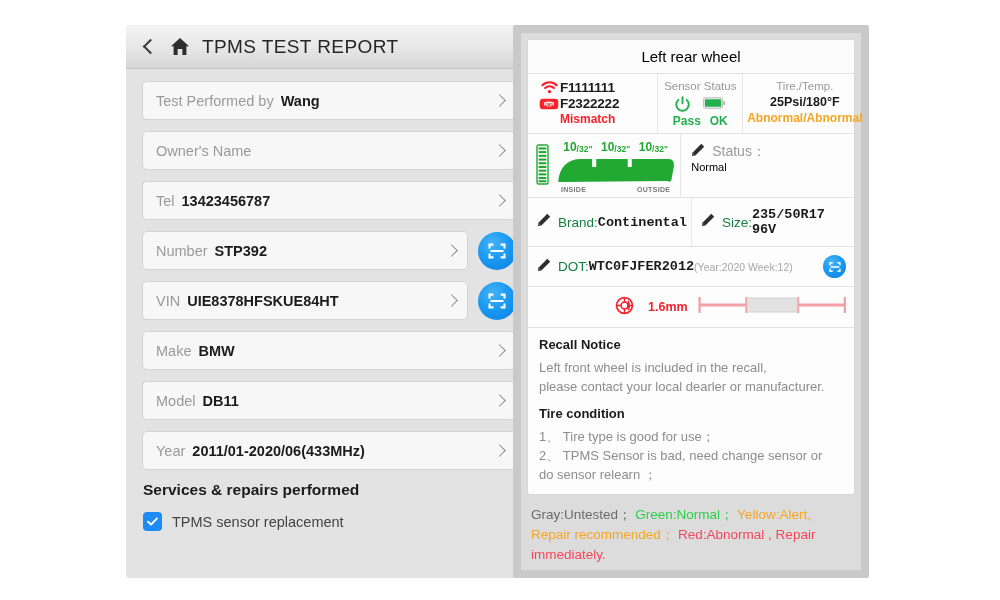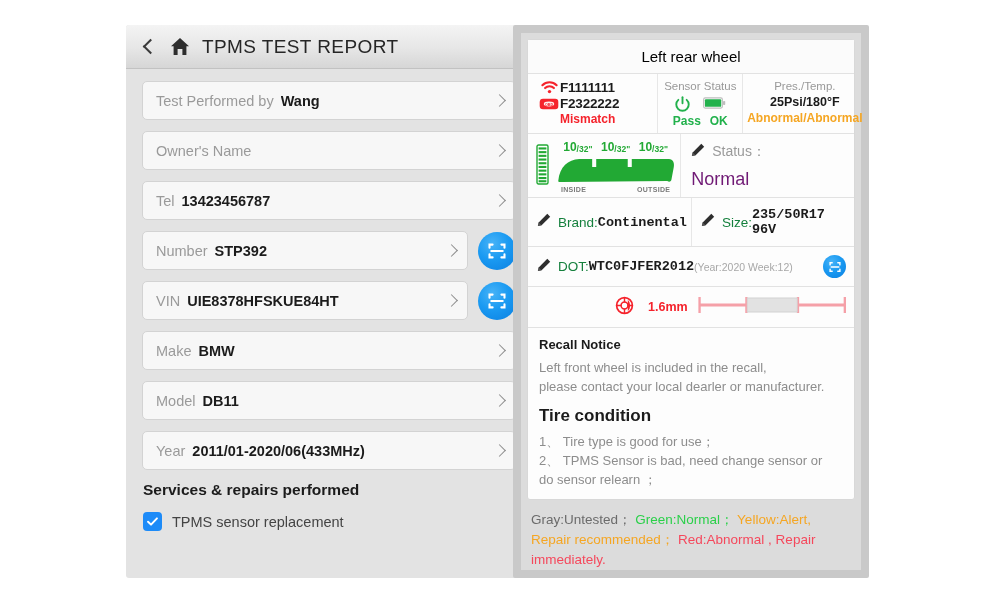--- a/index.html
+++ b/index.html
@@ -130,21 +130,21 @@
 
   .tread-row { display: flex; border-bottom: 1px solid #e2e2e2; }
   .tread-left { flex: 0 0 47%; border-right: 1px solid #e7e7e7; display: flex; align-items: center; padding: 6px 4px 4px 8px; }
   .tread-right { flex: 1 1 auto; padding: 9px 0 0 10px; }
   .depth-labels { display: flex; justify-content: space-around; padding: 0 4px; }
   .depth-num { font-size: 12px; font-weight: bold; color: #22a934; }
   .depth-num sub { font-size: 8.5px; vertical-align: baseline; position: relative; top: 1px; }
   .io-labels { display: flex; justify-content: space-between; padding: 0 6px; margin-top: -2px; }
   .io-label { font-size: 7px; font-weight: bold; color: #7a7a7a; letter-spacing: .3px; }
   .status-label { font-size: 14px; color: #9a9a9a; }
-  .status-value { font-size: 18px; color: #701a75; margin-top: 8px; }
+  .status-value { font-size: 11px; color: #000000; margin-top: 0; }
 
   .bs-row { display: flex; border-bottom: 1px solid #e2e2e2; }
   .bs-cell { padding: 9px 4px 9px 9px; display: flex; align-items: center; }
   .bs-left { flex: 0 0 47%; border-right: 1px solid #e7e7e7; }
   .bs-right { flex: 1 1 auto; }
   .lbl-gray { font-size: 13.5px; color: #15803d; }
   .lbl-black { font-size: 13.5px; color: #1b1b1b; font-weight: bold; font-family: Liberation Mono, monospace; }
 
   .dot-row { display: flex; align-items: center; padding: 8px 8px 8px 9px; border-bottom: 1px solid #e2e2e2; }
   .dot-sub { font-size: 10.5px; color: #a8a8a8; }
@@ -153,21 +153,21 @@
     background: radial-gradient(circle at 38% 30%, #47b3f7 0%, #1a9af2 45%, #0b7fe0 100%);
     display: flex; align-items: center; justify-content: center; cursor: pointer;
   }
 
   .mm-row { display: flex; align-items: center; padding: 7px 8px 7px 9px; border-bottom: 1px solid #e2e2e2; }
   .mm-val { font-size: 12.5px; font-weight: bold; color: #f5232c; margin: 0 10px 0 14px; }
 
   .notice { padding: 9px 11px 10px 11px; }
   .notice-head { font-size: 13px; font-weight: bold; color: #1b1b1b; margin-bottom: 6px; }
   .notice-line { font-size: 13px; color: #8d8d8d; line-height: 19px; }
-  .notice-head2 { font-size: 17px; font-weight: bold; color: #1b1b1b; margin: 10px 0 6px 0; }
+  .notice-head2 { font-size: 13px; font-weight: bold; color: #1b1b1b; margin: 10px 0 6px 0; }
 
   .legend { padding: 10px 4px 0 4px; font-size: 13.5px; line-height: 20px; }
   .lg-gray { color: #6b6b6b; }
   .lg-green { color: #2bd04a; }
   .lg-yellow { color: #f5a623; }
   .lg-red { color: #f5485c; }
 </style>
 </head>
 <body>
 
@@ -323,21 +323,21 @@
                 </svg>
               </span>
             </div>
             <div class="ss-labels">
               <span class="ss-label">Pass</span>
               <span class="ss-label">OK</span>
             </div>
           </div>
 
           <div class="sensor-col sc-3">
-            <div class="col-head">Pres./Temp.</div>
+            <div class="col-head">Tire./Temp.</div>
             <div class="pt-value">25Psi/180°F</div>
             <div class="pt-status">Abnormal/Abnormal</div>
           </div>
         </div>
 
         <div class="tread-row">
           <div class="tread-left">
             <span>
               <svg width="13" height="41" viewBox="0 0 13 41" style="margin-right:6px;">
                 <rect x="1" y="1" width="11" height="39" rx="1.5" fill="#ffffff" stroke="#22a934" stroke-width="1.4"></rect>

